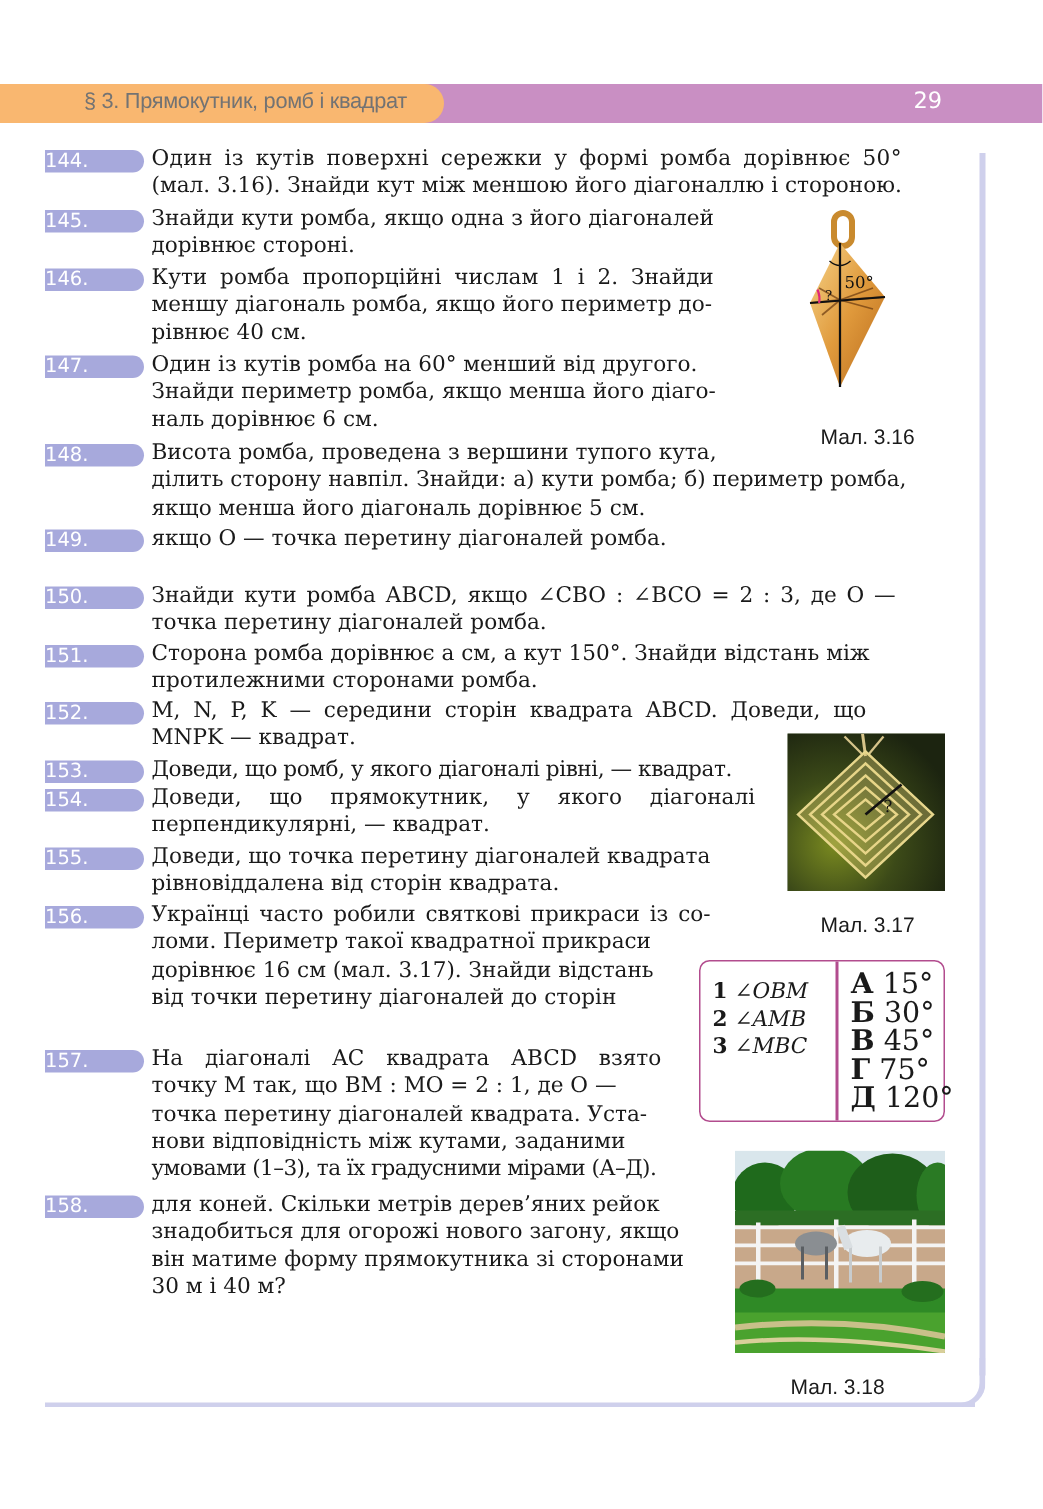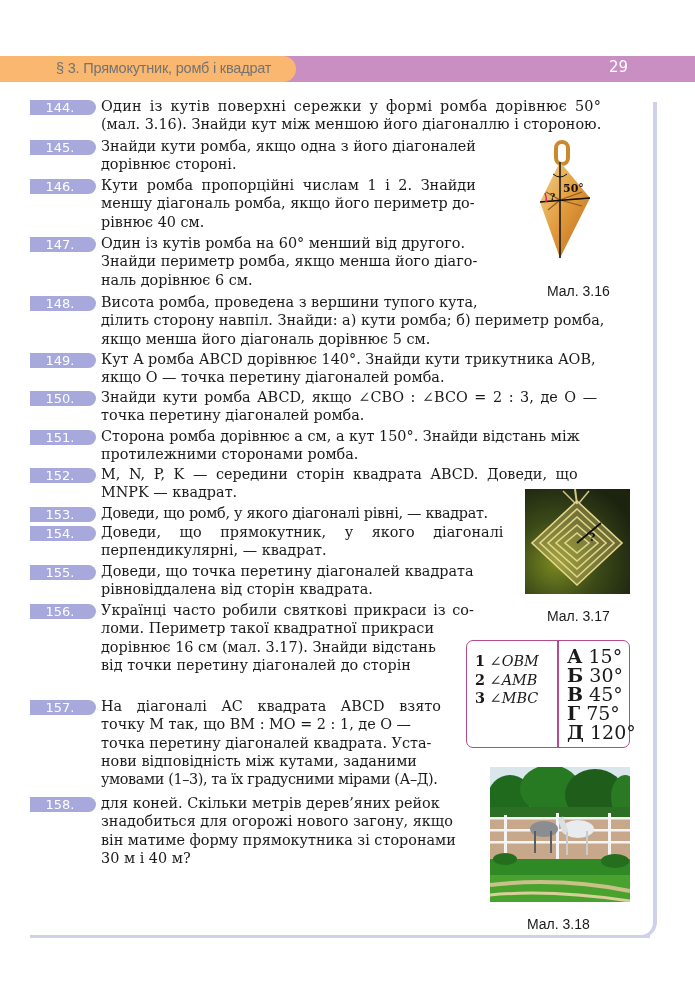--- a/index.html
+++ b/index.html
@@ -9,26 +9,26 @@
     .header-band { position: absolute; left: 0; top: 56px; width: 695px; height: 26px; background: #c98fc3; }
     .header-orange { position: absolute; left: 0; top: 56px; width: 296px; height: 26px; background: #f9b770; border-radius: 0 14px 14px 0; }
     .header-title { position: absolute; left: 56px; top: 60px; font-family: "Liberation Sans", sans-serif; font-size: 14.5px; color: #737373; letter-spacing: -0.2px; white-space: nowrap; }
     .page-number { position: absolute; left: 609px; top: 58px; font-family: "DejaVu Sans", sans-serif; font-weight: normal; font-size: 15px; color: #ffffff; }
 
     .frame-right { position: absolute; left: 653px; top: 102px; width: 4px; height: 815px; background: #cfd0ec; border-radius: 0 0 0 0; }
     .frame-bottom { position: absolute; left: 30px; top: 935px; width: 620px; height: 3px; background: #cfd0ec; }
     .frame-corner { position: absolute; left: 620px; top: 905px; width: 37px; height: 33px; border-right: 4px solid #cfd0ec; border-bottom: 3px solid #cfd0ec; border-radius: 0 0 16px 0; }
 
     .task { position: absolute; left: 0; }
-    .badge { position: absolute; left: 30px; width: 66px; height: 15px; background: #a7a9dc; border-radius: 0 8px 8px 0; color: #ffffff; font-family: "DejaVu Sans", sans-serif; font-size: 13px; text-align: center; padding-right: 6px; line-height: 15px; }
+    .badge { position: absolute; left: 30px; width: 66px; height: 15px; background: #a7a9dc; border-radius: 0 8px 8px 0; color: #ffffff; font-family: "DejaVu Sans", sans-serif; font-size: 13px; text-align: left; padding-right: 6px; line-height: 15px; }
     .task-text { position: absolute; left: 101px; font-size: 14.4px; line-height: 18.3px; text-align: justify; text-align-last: left; }
 
     .caption { position: absolute; font-family: "Liberation Sans", sans-serif; font-size: 14px; color: #1a1a1a; white-space: nowrap; }
 
-    .figure { position: absolute; overflow: hidden; font-weight: bold; }
+    .figure { position: absolute; overflow: hidden; }
 
     .match-box { position: absolute; left: 466px; top: 640px; width: 164px; height: 108px; border: 1.5px solid #b24c8e; border-radius: 7px; }
     .match-divider { position: absolute; left: 90px; top: 0; width: 1.5px; height: 100%; background: #b24c8e; }
     .match-left { position: absolute; left: 8px; top: 11px; font-size: 14.4px; line-height: 18.5px; }
     .match-right { position: absolute; left: 100px; top: 6px; font-size: 19px; line-height: 19px; }
     .match-left b, .match-right b { font-weight: bold; }
     .match-left i { font-style: italic; margin-top: 32px; }
     .row { white-space: nowrap; }
   </style>
 </head>
@@ -111,21 +111,20 @@
   <div class="task-text" style="top:293px; width:530px">
     <div class="row">Висота ромба, проведена з вершини тупого кута,</div>
     <div class="row">ділить сторону навпіл. Знайди: а) кути ромба; б) периметр ромба,</div>
     <div class="row">якщо менша його діагональ дорівнює 5 см.</div>
   </div>
 </div>
 
 <div class="task">
   <div class="badge" style="top:353px">149.</div>
   <div class="task-text" style="top:350px; width:530px">
-    <div class="row">Кут A ромба ABCD дорівнює 140°. Знайди кути трикутника AOB,</div>
     <div class="row">якщо O — точка перетину діагоналей ромба.</div>
   </div>
 </div>
 
 <div class="task">
   <div class="badge" style="top:391px">150.</div>
   <div class="task-text" style="top:388px; width:530px">
     <div class="row" style="word-spacing:2px">Знайди кути ромба ABCD, якщо ∠CBO : ∠BCO = 2 : 3, де O —</div>
     <div class="row">точка перетину діагоналей ромба.</div>
   </div>

